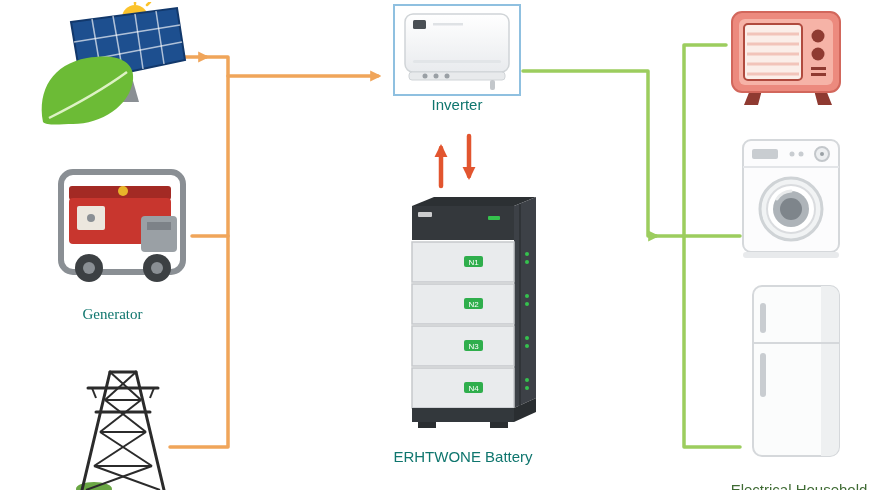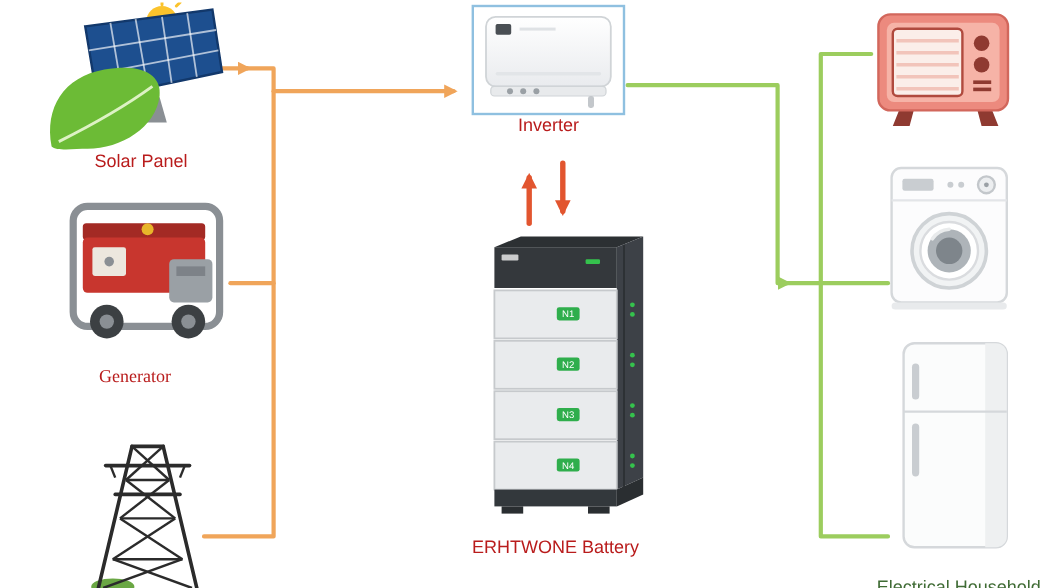--- a/index.html
+++ b/index.html
@@ -2,21 +2,21 @@
 <html><head>
 <meta charset="utf-8">
 <style>
   html,body{margin:0;padding:0;background:#fff;}
   #canvas{
     position:relative;width:871px;height:490px;overflow:hidden;
     background:#ffffff;font-family:"Liberation Sans",sans-serif;
   }
   .dev{position:absolute;}
   .label{
-    position:absolute;font-size:15px;color:#b91c1c;text-align:center;
+    position:absolute;font-size:15px;color:#0f766e;text-align:center;
     font-family:"Liberation Sans",sans-serif;line-height:1.2;
   }
   .label-green{color:#3f6b34;}
   #overlay{position:absolute;left:0;top:0;width:871px;height:490px;}
   svg text{font-family:"Liberation Sans",sans-serif;}
   #inverter-box{
     position:absolute;left:393px;top:4px;width:124px;height:88px;
     border:2px solid #8fc0e0;background:#ffffff;
   }
 </style>
@@ -78,21 +78,20 @@
         <line x1="100" y1="12" x2="108" y2="67"></line>
           <line x1="121" y1="9" x2="129" y2="62"></line>
         <line x1="39" y1="40" x2="145" y2="23"></line>
           <line x1="43" y1="60" x2="147" y2="40"></line>
       </g>
       <polygon points="88,80 98,79 104,100 82,100" fill="#8a8f94"></polygon>
       <path d="M8,120 C2,88 18,62 52,56 C86,50 100,62 98,78 C95,104 66,122 38,122 C26,122 12,124 8,120 Z" fill="#6cbb36"></path>
       <path d="M14,116 C38,104 70,86 92,70" stroke="#ddf2c4" stroke-width="2.5" fill="none"></path>
     </svg>
   </div>
-  <div class="label" style="left:45px;top:126px;width:145px;">Solar Panel</div>
 
   <div class="dev" style="left:45px;top:158px;width:150px;height:135px;">
     <svg viewBox="0 0 150 135" width="150" height="135">
       <rect x="16" y="14" width="122" height="100" rx="12" fill="none" stroke="#8a8f94" stroke-width="6"></rect>
       <rect x="24" y="28" width="102" height="14" rx="3" fill="#a32a24"></rect>
       <rect x="24" y="40" width="102" height="46" rx="4" fill="#c8362e"></rect>
       <circle cx="78" cy="33" r="5" fill="#e8b52a"></circle>
       <rect x="32" y="48" width="28" height="24" rx="2" fill="#ece7de"></rect>
       <circle cx="46" cy="60" r="4" fill="#8a8f94"></circle>
       <rect x="96" y="58" width="36" height="36" rx="4" fill="#9aa0a5"></rect>

